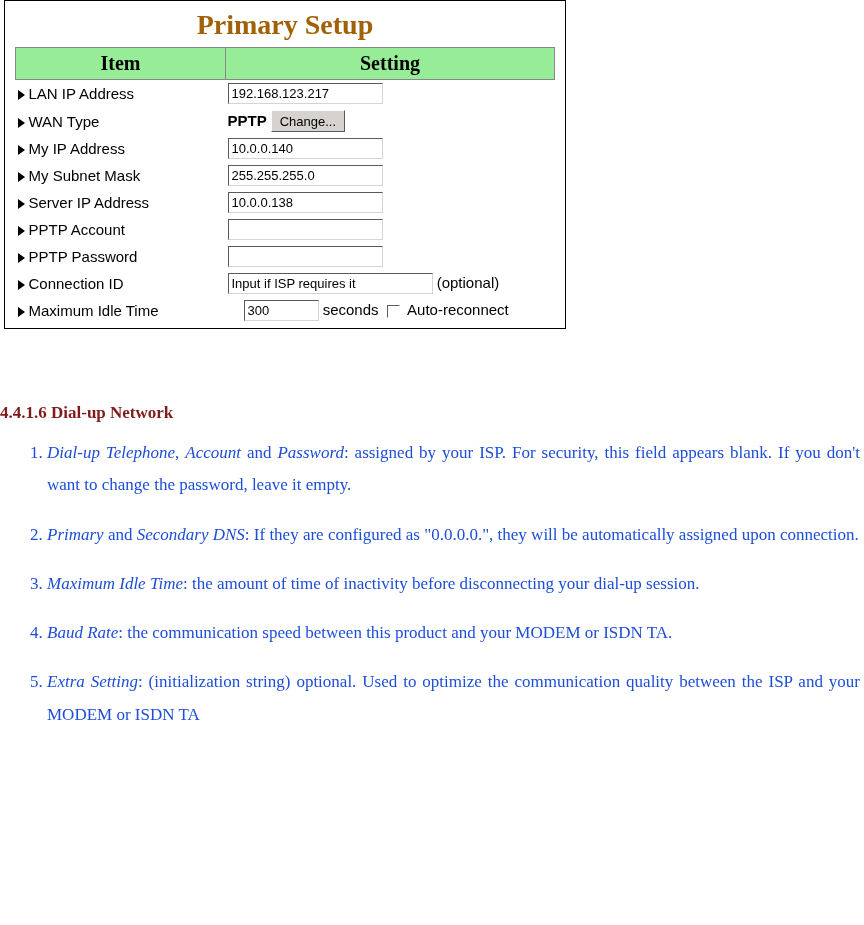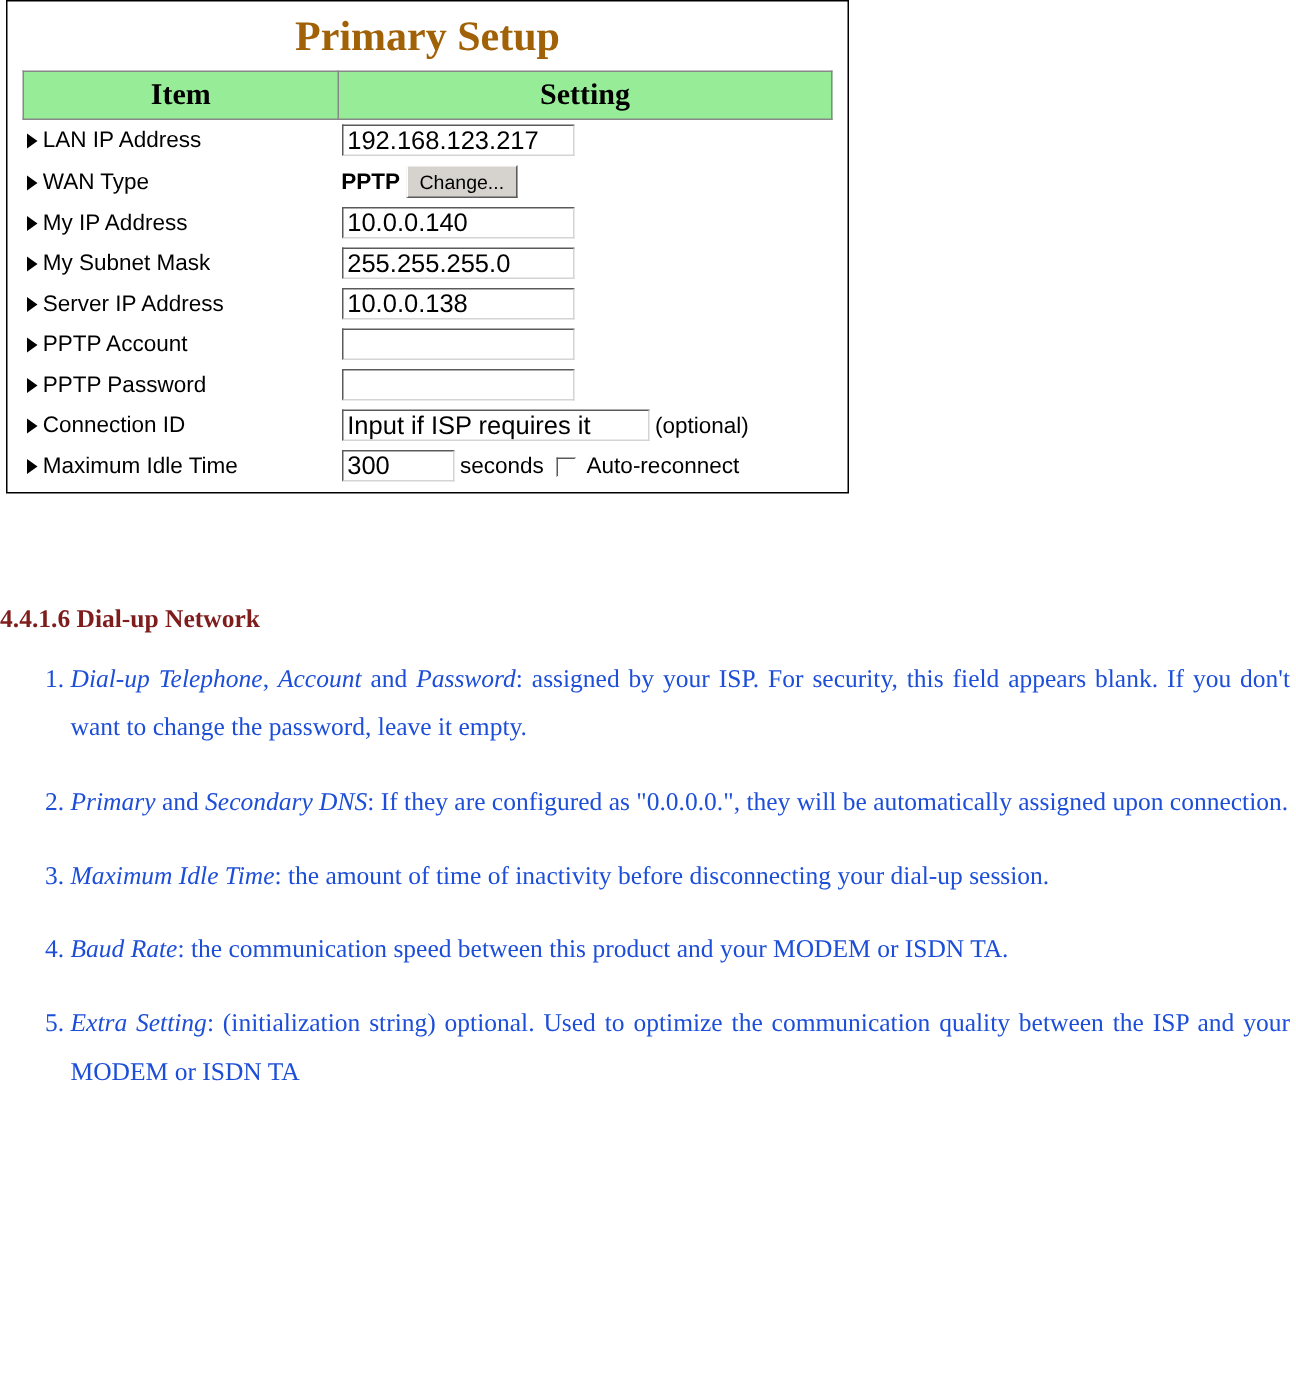--- a/index.html
+++ b/index.html
@@ -51,33 +51,33 @@
       width: 0;
       height: 0;
       border-top: 5px solid transparent;
       border-bottom: 5px solid transparent;
       border-left: 7px solid #000;
       margin-right: 4px;
       vertical-align: middle;
     }
     .txt-input {
       font-family: Arial, Helvetica, sans-serif;
-      font-size: 17px;
+      font-size: 13px;
       border-top: 1px solid #5a5a5a;
       border-left: 1px solid #5a5a5a;
       border-right: 1px solid #d4d4d4;
       border-bottom: 1px solid #d4d4d4;
       padding: 2px 3px;
       height: 21px;
       background: #fff;
     }
     .w-lan { width: 155px; }
     .w-ip { width: 155px; }
     .w-conn { width: 205px; }
-    .w-idle { width: 75px; }
+    .w-idle { width: 75px; margin-left: 16px; }
     .btn {
       font-family: Arial, Helvetica, sans-serif;
       font-size: 13px;
       background: #d6d3ce;
       border-top: 1px solid #fff;
       border-left: 1px solid #fff;
       border-right: 1px solid #5a5a5a;
       border-bottom: 1px solid #5a5a5a;
       padding: 1px 8px;
       height: 22px;

